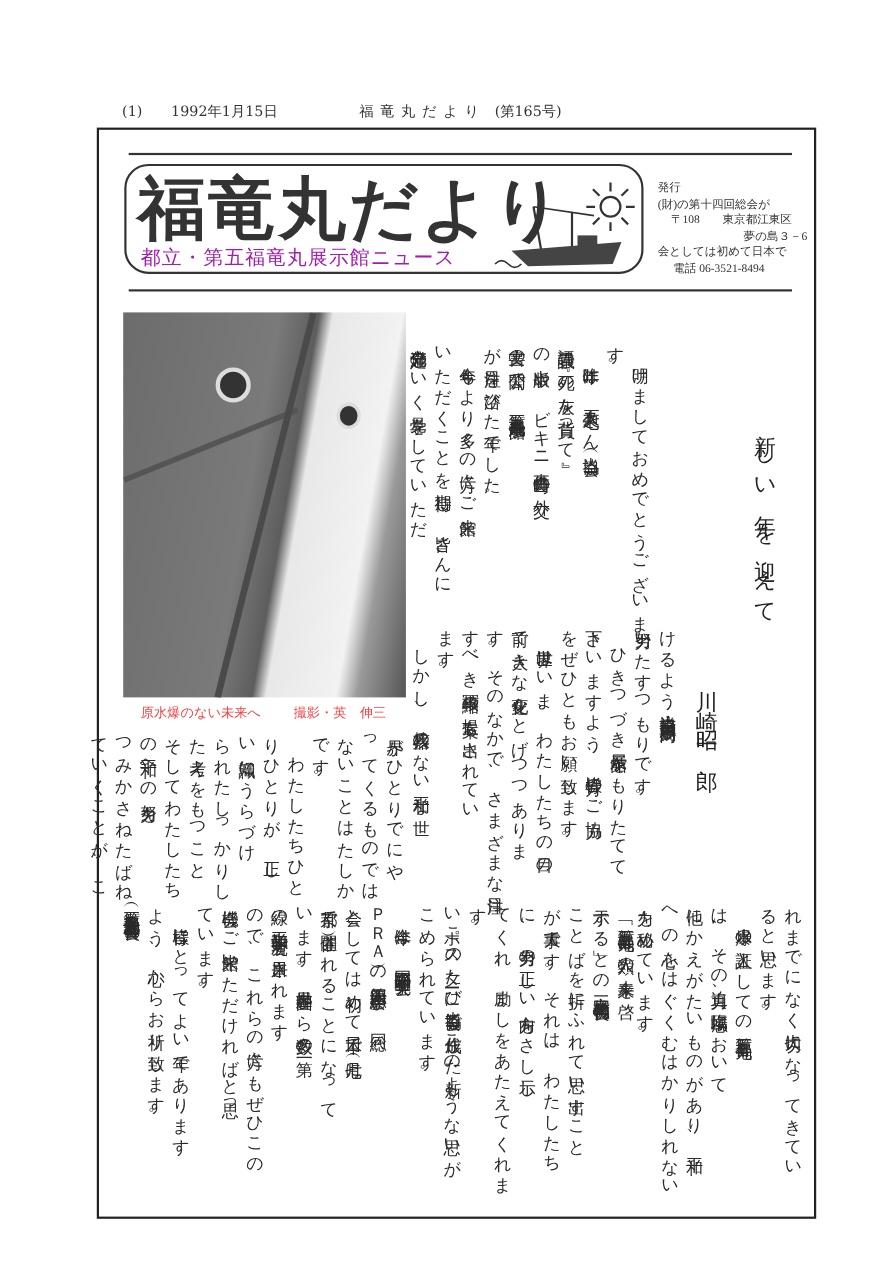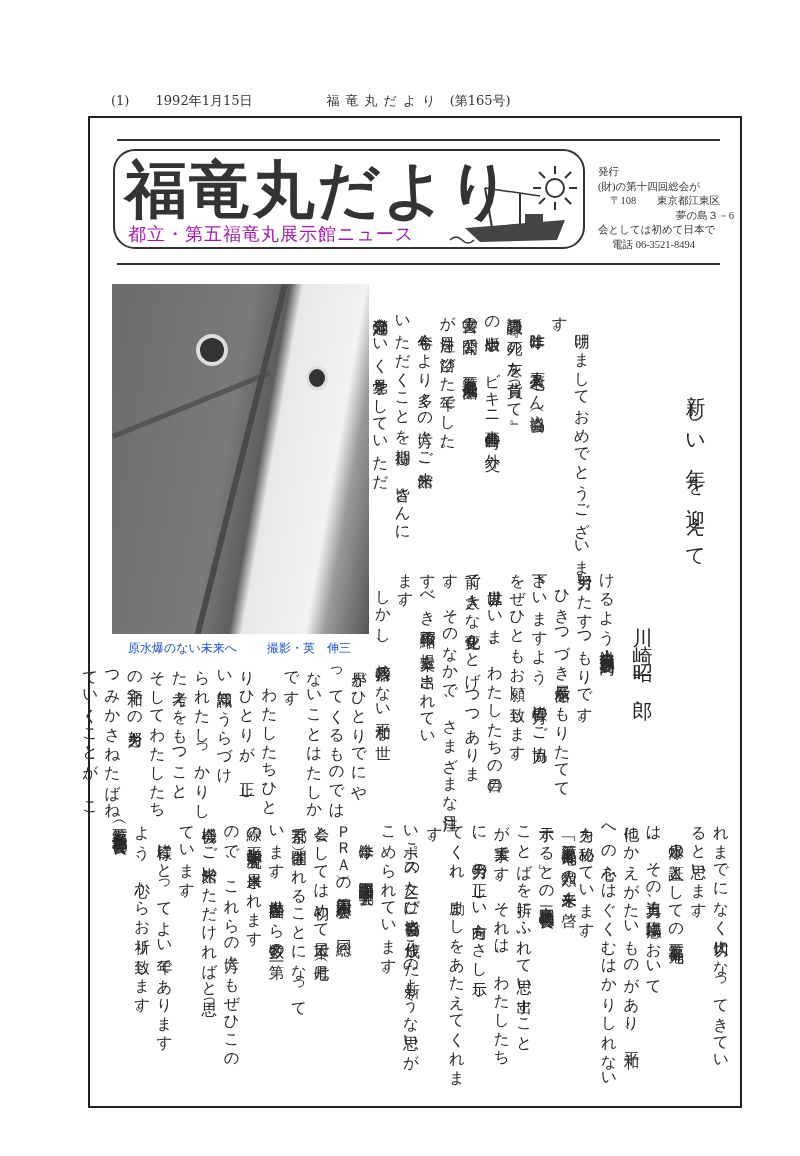--- a/index.html
+++ b/index.html
@@ -17,21 +17,21 @@
   .rule { height: 2px; background: #333; }
   .masthead-box { left: 113px; top: 149px; width: 472px; height: 100px; border: 2px solid #333; border-radius: 22px; box-sizing: border-box; }
   .mast-title { left: 125px; top: 148px; font-size: 62px; font-weight: bold; letter-spacing: 2px; color: #333; font-family: "DejaVu Serif", serif; white-space: nowrap; }
   .mast-sub { left: 128px; top: 222px; font-size: 18px; color: #a21caf; white-space: nowrap; letter-spacing: 1px; font-family: "DejaVu Sans", sans-serif; }
   .ship { left: 445px; top: 148px; width: 140px; height: 100px; }
   .publisher { left: 598px; top: 165px; font-size: 10.5px; line-height: 14.5px; color: #333; font-family: Liberation Serif, serif; white-space: nowrap; }
   .publisher div { display: block; }
   .photo { left: 112px; top: 284px; width: 257px; height: 350px; background: linear-gradient(100deg, #6c6c6c 0%, #7a7a7a 45%, #5d5d5d 56%, #e8e8e8 60%, #f2f2f2 80%, #9a9a9a 86%, #555 100%); overflow: hidden; }
   .photo .ring { position: absolute; border-radius: 50%; border: 4px solid #ddd; background: #333; }
   .photo .stripe { position: absolute; background: #555; }
-  .caption { left: 128px; top: 640px; font-size: 12px; color: #1d4ed8; white-space: nowrap; font-family: "DejaVu Sans", sans-serif; }
+  .caption { left: 128px; top: 640px; font-size: 12px; color: #ef4444; white-space: nowrap; font-family: "DejaVu Sans", sans-serif; }
   .caption span { display: inline-block; }
   .vcol {
     writing-mode: vertical-rl; text-orientation: upright;
     font-family: "DejaVu Sans", sans-serif; font-size: 15.5px; line-height: 22.4px; letter-spacing: 1.2px; color: #2a2a2a;
   }
   .vcol p { margin: 0; white-space: nowrap; }
   .title-v { writing-mode: vertical-rl; text-orientation: upright; font-size: 20px; letter-spacing: 9px; color: #222; font-family: "DejaVu Serif", serif; }
   .author-v { writing-mode: vertical-rl; text-orientation: upright; font-size: 20px; letter-spacing: 18px; color: #222; font-family: "DejaVu Serif", serif; }
 </style>
 </head>

